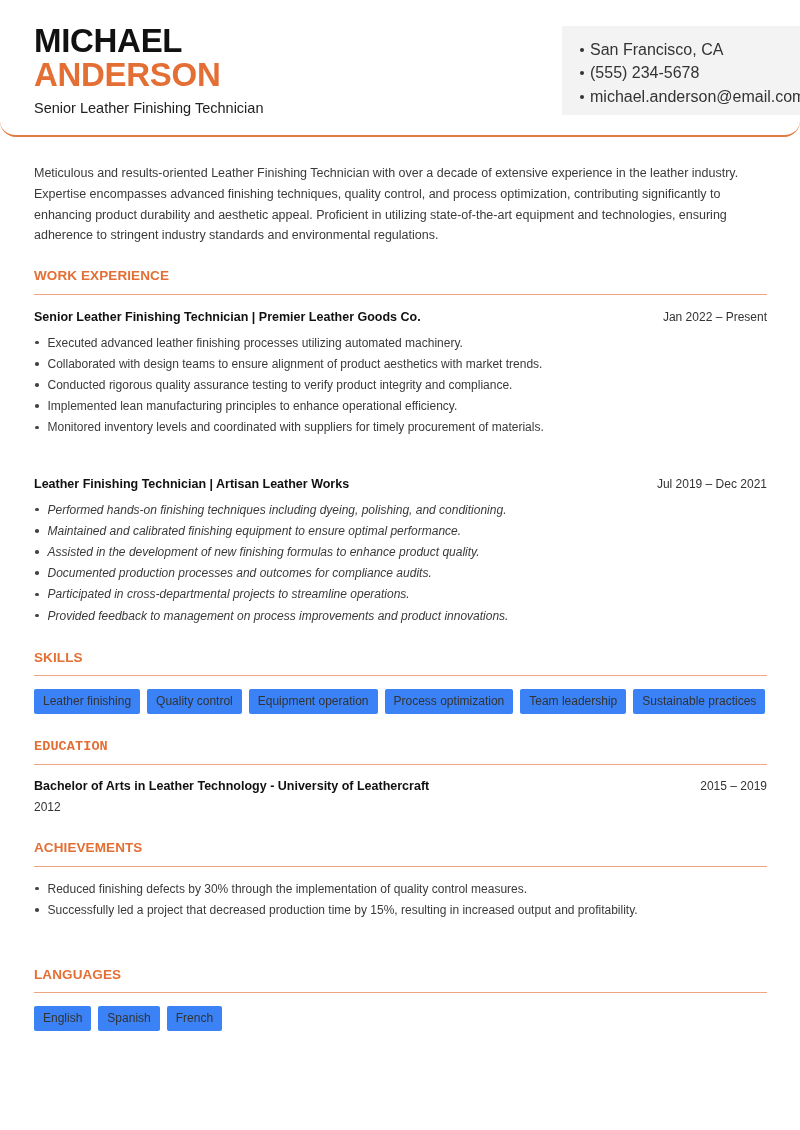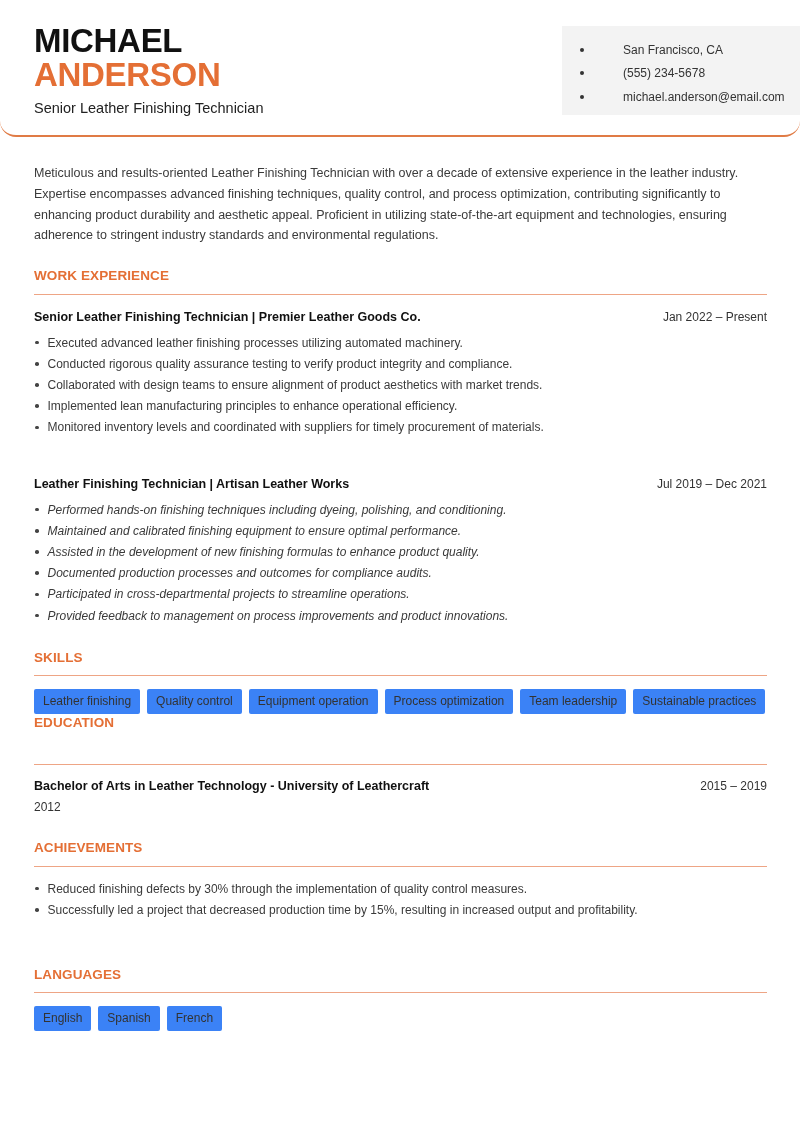--- a/index.html
+++ b/index.html
@@ -5,21 +5,21 @@
   * { box-sizing: border-box; margin: 0; padding: 0; }
   html, body { width: 800px; height: 1130px; background: #ffffff; }
   body { font-family: "Liberation Sans", "DejaVu Sans", sans-serif; color: #333333; position: relative; overflow: hidden; }
 
   .header { position: absolute; left: 0; top: 0; width: 800px; height: 137px; border-bottom: 2px solid #e07b45; border-radius: 16px; }
   .name-first { position: absolute; left: 34px; top: 22px; font-size: 33px; font-weight: bold; color: #111111; letter-spacing: -0.3px; line-height: 38px; }
   .name-last { position: absolute; left: 34px; top: 56px; font-size: 33px; font-weight: bold; color: #e46f35; letter-spacing: -0.3px; line-height: 38px; }
   .job-title { position: absolute; left: 34px; top: 99px; font-size: 14.5px; color: #222222; line-height: 18px; }
 
   .contact-box { position: absolute; left: 562px; top: 26px; width: 238px; height: 89px; background: #f3f3f3; padding: 12px 0 0 18px; }
-  .contact-item { display: flex; align-items: center; font-size: 12px; color: #333333; height: 23.5px; gap: 33px; }
+  .contact-item { display: flex; align-items: center; font-size: 16px; color: #333333; height: 23.5px; }
   .bullet { display: inline-block; width: 4px; height: 4px; border-radius: 50%; background: #333333; margin-right: 6px; flex: 0 0 auto; }
 
   .summary { position: absolute; left: 34px; top: 163px; width: 735px; font-size: 12.5px; line-height: 20.8px; color: #3a3a3a; }
 
   .section-title { position: absolute; left: 34px; font-size: 13.5px; font-weight: bold; color: #e46f35; letter-spacing: 0.1px; }
   .section-rule { position: absolute; left: 34px; width: 733px; height: 1px; background: #eea585; }
 
   .job-head { position: absolute; left: 34px; width: 733px; display: flex; justify-content: space-between; align-items: baseline; }
   .job-role { font-size: 12.5px; font-weight: bold; color: #111111; }
   .job-date { font-size: 12px; color: #333333; }
@@ -69,25 +69,25 @@
   <span class="job-role">Senior Leather Finishing Technician | Premier Leather Goods Co.</span>
   <span class="job-date">Jan 2022 – Present</span>
 </div>
 <ul class="bullet-list" style="top:332px;">
   <li>
       <span class="bullet"></span>
       <span>Executed advanced leather finishing processes utilizing automated machinery.</span>
     </li>
   <li>
       <span class="bullet"></span>
-      <span>Conducted rigorous quality assurance testing to verify product integrity and compliance.</span>
+      <span>Collaborated with design teams to ensure alignment of product aesthetics with market trends.</span>
     </li>
   <li>
       <span class="bullet"></span>
-      <span>Collaborated with design teams to ensure alignment of product aesthetics with market trends.</span>
+      <span>Conducted rigorous quality assurance testing to verify product integrity and compliance.</span>
     </li>
   <li>
       <span class="bullet"></span>
       <span>Implemented lean manufacturing principles to enhance operational efficiency.</span>
     </li>
   <li>
       <span class="bullet"></span>
       <span>Monitored inventory levels and coordinated with suppliers for timely procurement of materials.</span>
     </li>
 </ul>
@@ -127,21 +127,21 @@
 <div class="section-rule" style="top:675px;"></div>
 <div class="chip-row" style="top:689px;">
   <span class="chip">Leather finishing</span>
   <span class="chip">Quality control</span>
   <span class="chip">Equipment operation</span>
   <span class="chip">Process optimization</span>
   <span class="chip">Team leadership</span>
   <span class="chip">Sustainable practices</span>
 </div>
 
-<div class="section-title" style="top:715px;">EDUCATION</div>
+<div class="section-title" style="top:739px;font-family:Liberation Mono, monospace;">EDUCATION</div>
 <div class="section-rule" style="top:764px;"></div>
 <div class="edu-head">
   <span class="job-role">Bachelor of Arts in Leather Technology - University of Leathercraft</span>
   <span class="job-date">2015 – 2019</span>
 </div>
 <div class="edu-sub">2012</div>
 
 <div class="section-title" style="top:840px;">ACHIEVEMENTS</div>
 <div class="section-rule" style="top:866px;"></div>
 <ul class="bullet-list" style="top:878px;">

